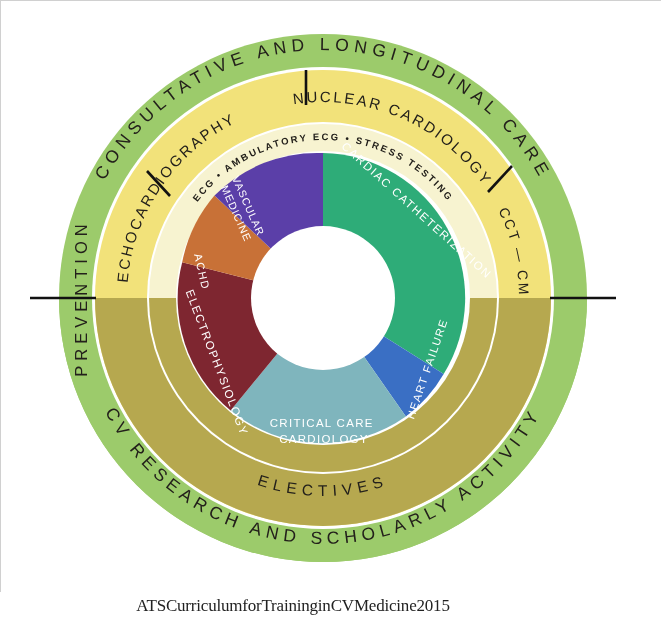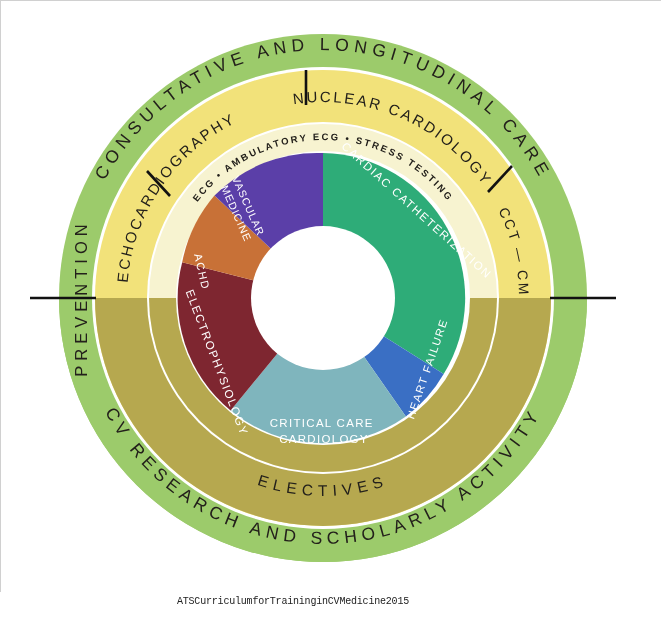--- a/index.html
+++ b/index.html
@@ -38,23 +38,23 @@
     top: 6px;
     width: 610px;
     height: 585px;
   }
   #caption {
     position: absolute;
     left: 0;
     top: 596px;
     width: 586px;
     text-align: center;
-    font-size: 10px;
+    font-size: 17px;
     color: #222222;
-    font-family: Liberation Mono, monospace;
+    font-family: Liberation Serif, serif;
     letter-spacing: -0.2px;
   }
   svg { display: block; }
   text { font-family: "Liberation Sans", sans-serif; }
 </style>
 </head>
 <body>
 
 <div id="frame">
 

